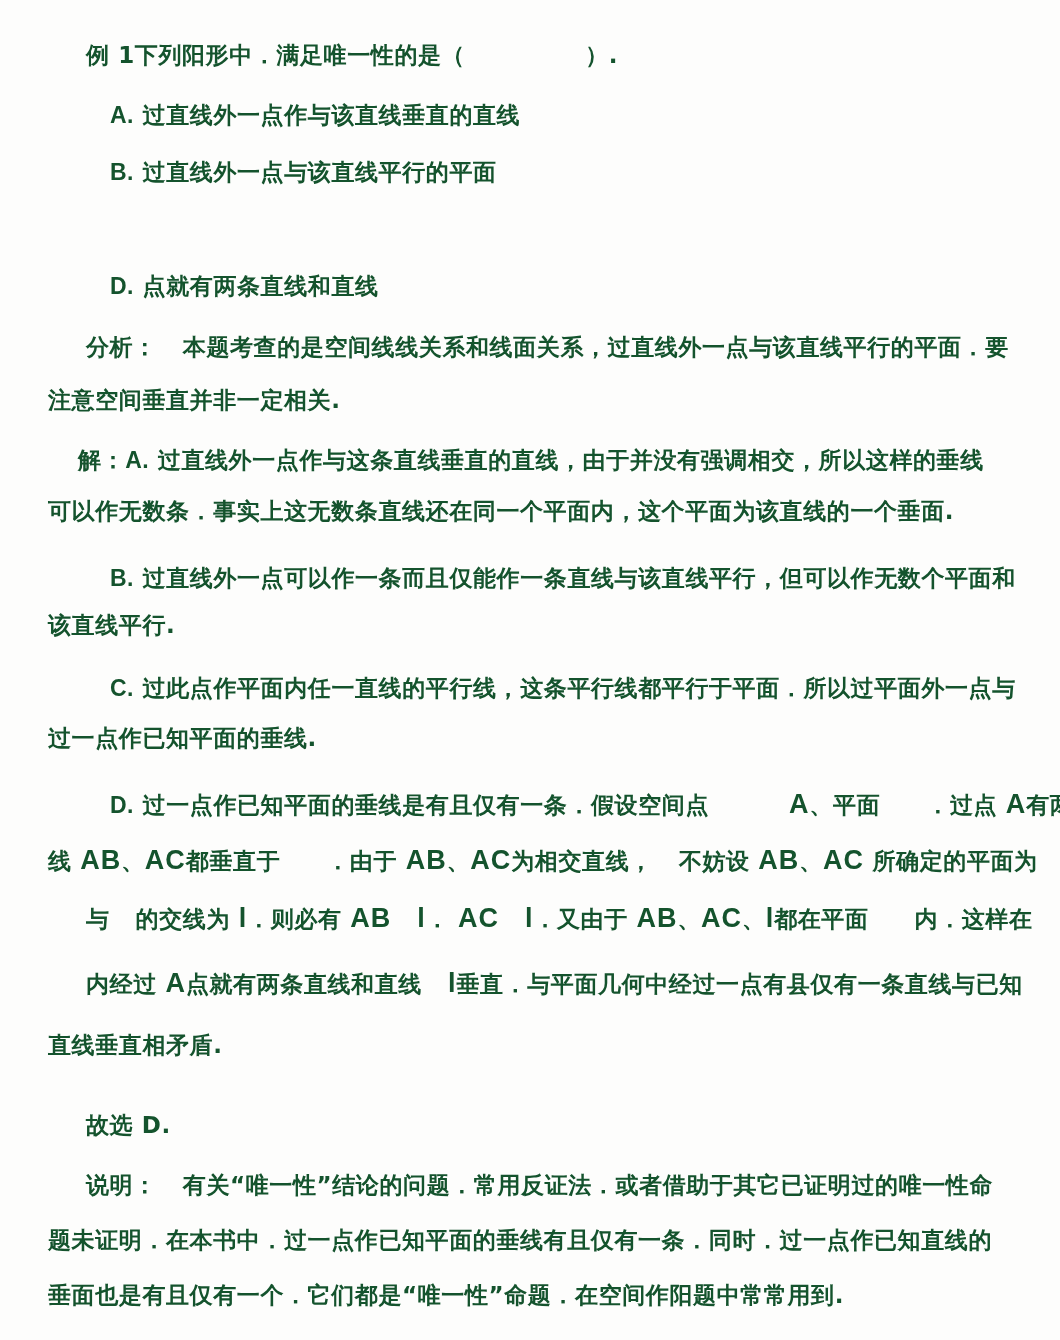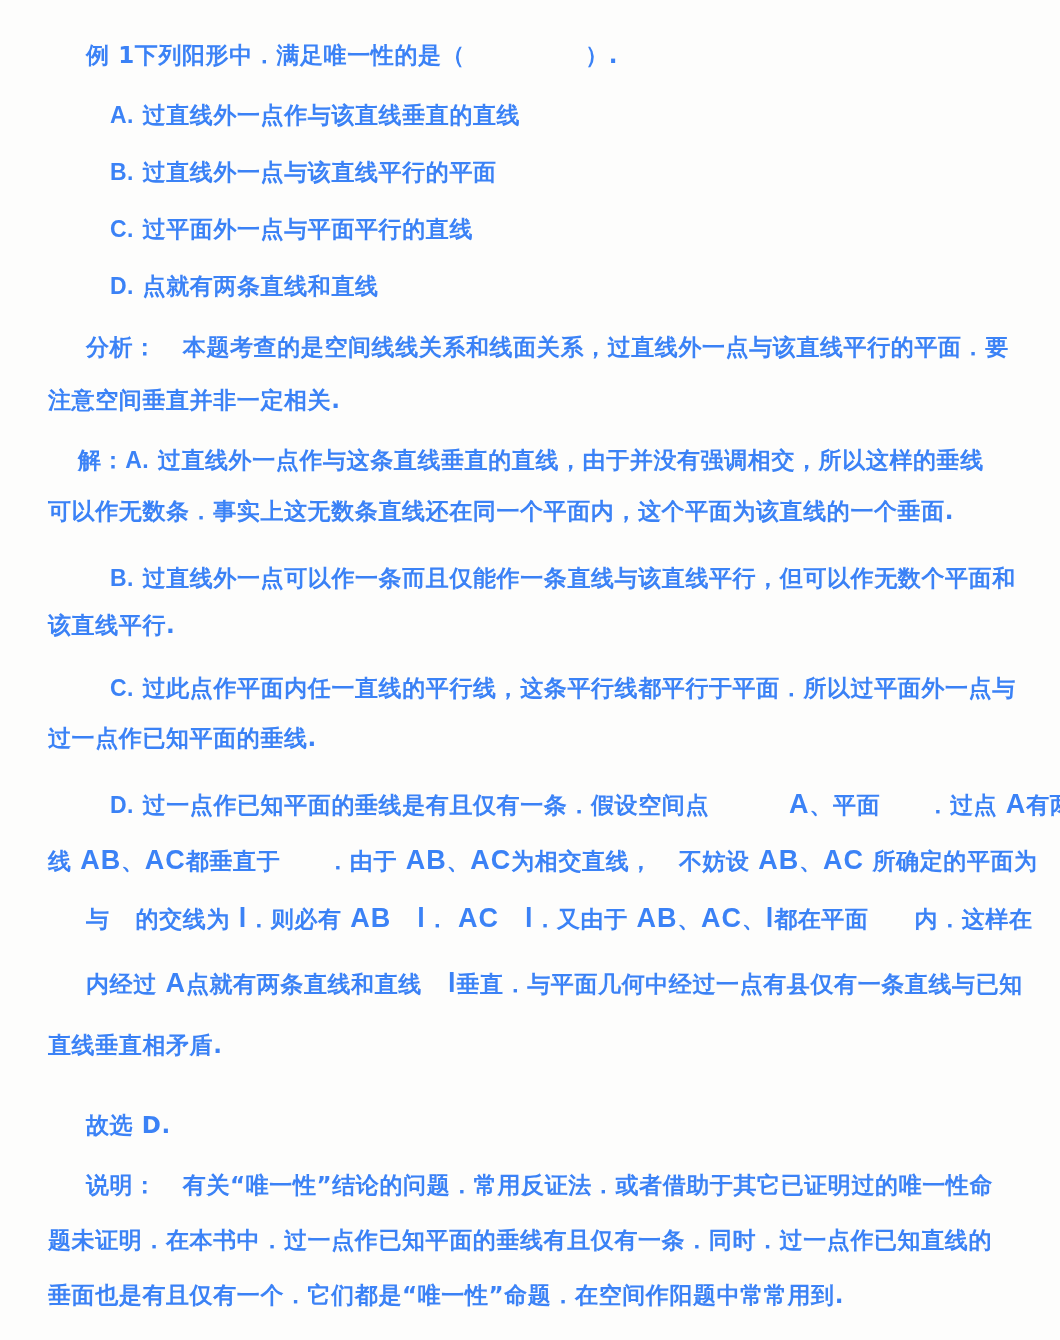--- a/index.html
+++ b/index.html
@@ -21,21 +21,21 @@
     background: #fdfdfc;
     box-sizing: border-box;
     padding: 30px 30px 0 30px;
   }
   .line {
     position: absolute;
     white-space: pre;
     font-size: 23px;
     line-height: 30px;
     letter-spacing: 0.6px;
-    color: #3b82f6;
+    color: #14532d;
     font-weight: 600;
   }
   .line .ascii {
     font-family: "Liberation Sans", "DejaVu Sans", sans-serif;
     font-weight: 700;
     letter-spacing: 0.5px;
   }
   .line .big-ascii {
     font-family: "Liberation Sans", "DejaVu Sans", sans-serif;
     font-weight: 700;
@@ -51,21 +51,20 @@
 <body>
 
 <div id="page">
 
   <div class="line" style="left:86px; top:40px;"><span>例 1下列阳形中．满足唯一性的是（</span><span class="gap-xl"></span><span>）.</span></div>
 
   <div class="line" style="left:110px; top:100px;"><span class="ascii">A.</span> <span>过直线外一点作与该直线垂直的直线</span></div>
 
   <div class="line" style="left:110px; top:157px;"><span class="ascii">B.</span> <span>过直线外一点与该直线平行的平面</span></div>
 
-  <div class="line" style="left:110px; top:214px;"><span class="ascii">C.</span> <span>过平面外一点与平面平行的直线</span></div>
 
   <div class="line" style="left:110px; top:271px;"><span class="ascii">D.</span> <span>点就有两条直线和直线</span></div>
 
   <div class="line" style="left:86px; top:332px;"><span>分析：</span><span class="gap-sm"></span><span>本题考查的是空间线线关系和线面关系，过直线外一点与该直线平行的平面．要</span></div>
 
   <div class="line" style="left:48px; top:385px;"><span>注意空间垂直并非一定相关.</span></div>
 
   <div class="line" style="left:78px; top:445px;"><span>解：</span><span class="ascii">A.</span> <span>过直线外一点作与这条直线垂直的直线，由于并没有强调相交，所以这样的垂线</span></div>
 
   <div class="line" style="left:48px; top:496px;"><span>可以作无数条．事实上这无数条直线还在同一个平面内，这个平面为该直线的一个垂面.</span></div>

